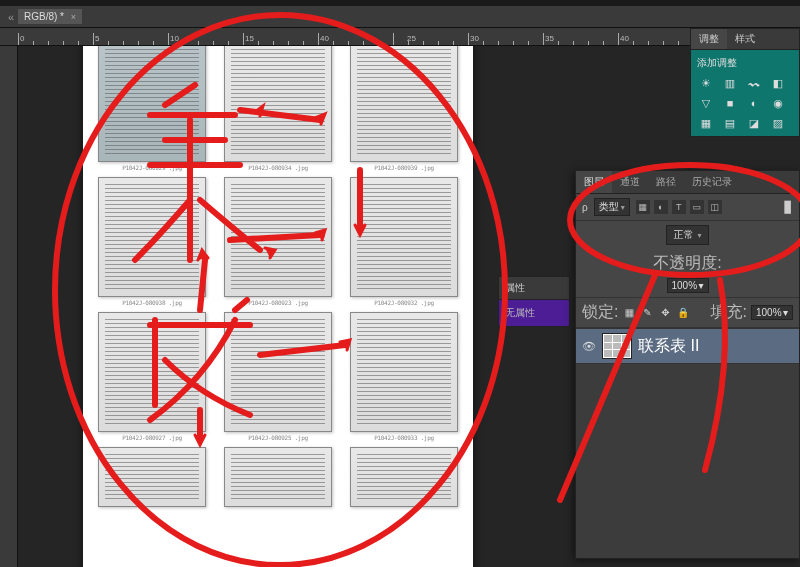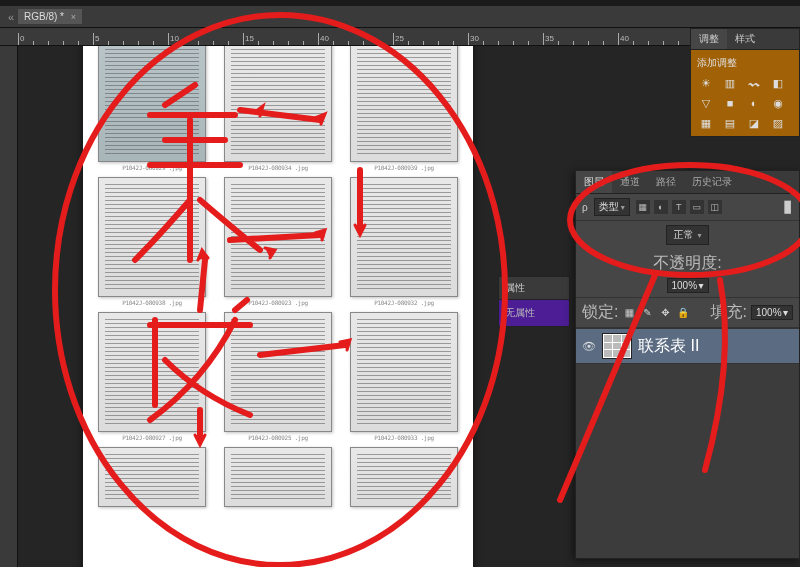--- a/index.html
+++ b/index.html
@@ -27,21 +27,21 @@
 
 .canvas-area { flex: 1; background: #252525; position: relative; display: flex; align-items: flex-start; justify-content: flex-start; padding: 0 0 0 65px; overflow: hidden; }
 .doc { background: #fff; width: 390px; height: 560px; margin-top: -10px; box-shadow: 0 0 8px rgba(0,0,0,0.6); display: grid; grid-template-columns: repeat(3, 1fr); grid-auto-rows: 135px; gap: 0; padding: 6px; }
 .pagecell { border: 0; display: flex; flex-direction: column; align-items: center; position: relative; }
 .page { width: 108px; height: 120px; background: linear-gradient(#e8e8e8,#dcdcdc); border: 1px solid #888; box-shadow: 1px 1px 3px rgba(0,0,0,.25); position: relative; overflow: hidden; }
 .page.bluish { background: linear-gradient(#b8c4c8,#a8b6ba); }
 .textlines { position: absolute; inset: 6px; background: repeating-linear-gradient(#5a5a5a 0 1px, transparent 1px 4px); opacity: 0.55; }
 .caption { font-size: 6px; color: #888; margin-top: 2px; font-family: monospace; letter-spacing: -0.3px; }
 
 
-.right-top { position: absolute; right: 0; top: 28px; width: 110px; background: #a16207; border: 1px solid #222; }
+.right-top { position: absolute; right: 0; top: 28px; width: 110px; background: #0f766e; border: 1px solid #222; }
 .panel-tabs { display: flex; border-bottom: 1px solid #222; background: #3a3a3a; }
 .panel-tabs span { padding: 3px 8px; font-size: 10px; color: #ccc; }
 .panel-tabs span.active { background: #464646; }
 .panel-body { padding: 6px; }
 .adj-title { font-size: 10px; color: #ddd; margin-bottom: 6px; }
 .adj-icons { display: flex; flex-wrap: wrap; gap: 6px; }
 .adj-icons i { width: 18px; height: 14px; display: inline-flex; align-items: center; justify-content: center; font-style: normal; font-size: 11px; color: #ddd; }
 
 
 .props-panel { position: absolute; left: 498px; top: 276px; width: 72px; background: #4c1d95; border: 1px solid #222; }
@@ -115,21 +115,21 @@
       <div class="tick minor" style="left: 255px;"></div>
       <div class="tick minor" style="left: 270px;"></div>
       <div class="tick minor" style="left: 285px;"></div>
       <div class="tick major" style="left: 300px;"></div>
       <div class="tick-label" style="left: 300px;">40</div>
       <div class="tick minor" style="left: 315px;"></div>
       <div class="tick minor" style="left: 330px;"></div>
       <div class="tick minor" style="left: 345px;"></div>
       <div class="tick minor" style="left: 360px;"></div>
       <div class="tick major" style="left: 375px;"></div>
-      <div class="tick-label" style="left: 375px;">25</div>
+      <div class="tick-label" style="left: 375px; padding-left: 12px;">25</div>
       <div class="tick minor" style="left: 390px;"></div>
       <div class="tick minor" style="left: 405px;"></div>
       <div class="tick minor" style="left: 420px;"></div>
       <div class="tick minor" style="left: 435px;"></div>
       <div class="tick major" style="left: 450px;"></div>
       <div class="tick-label" style="left: 450px;">30</div>
       <div class="tick minor" style="left: 465px;"></div>
       <div class="tick minor" style="left: 480px;"></div>
       <div class="tick minor" style="left: 495px;"></div>
       <div class="tick minor" style="left: 510px;"></div>

